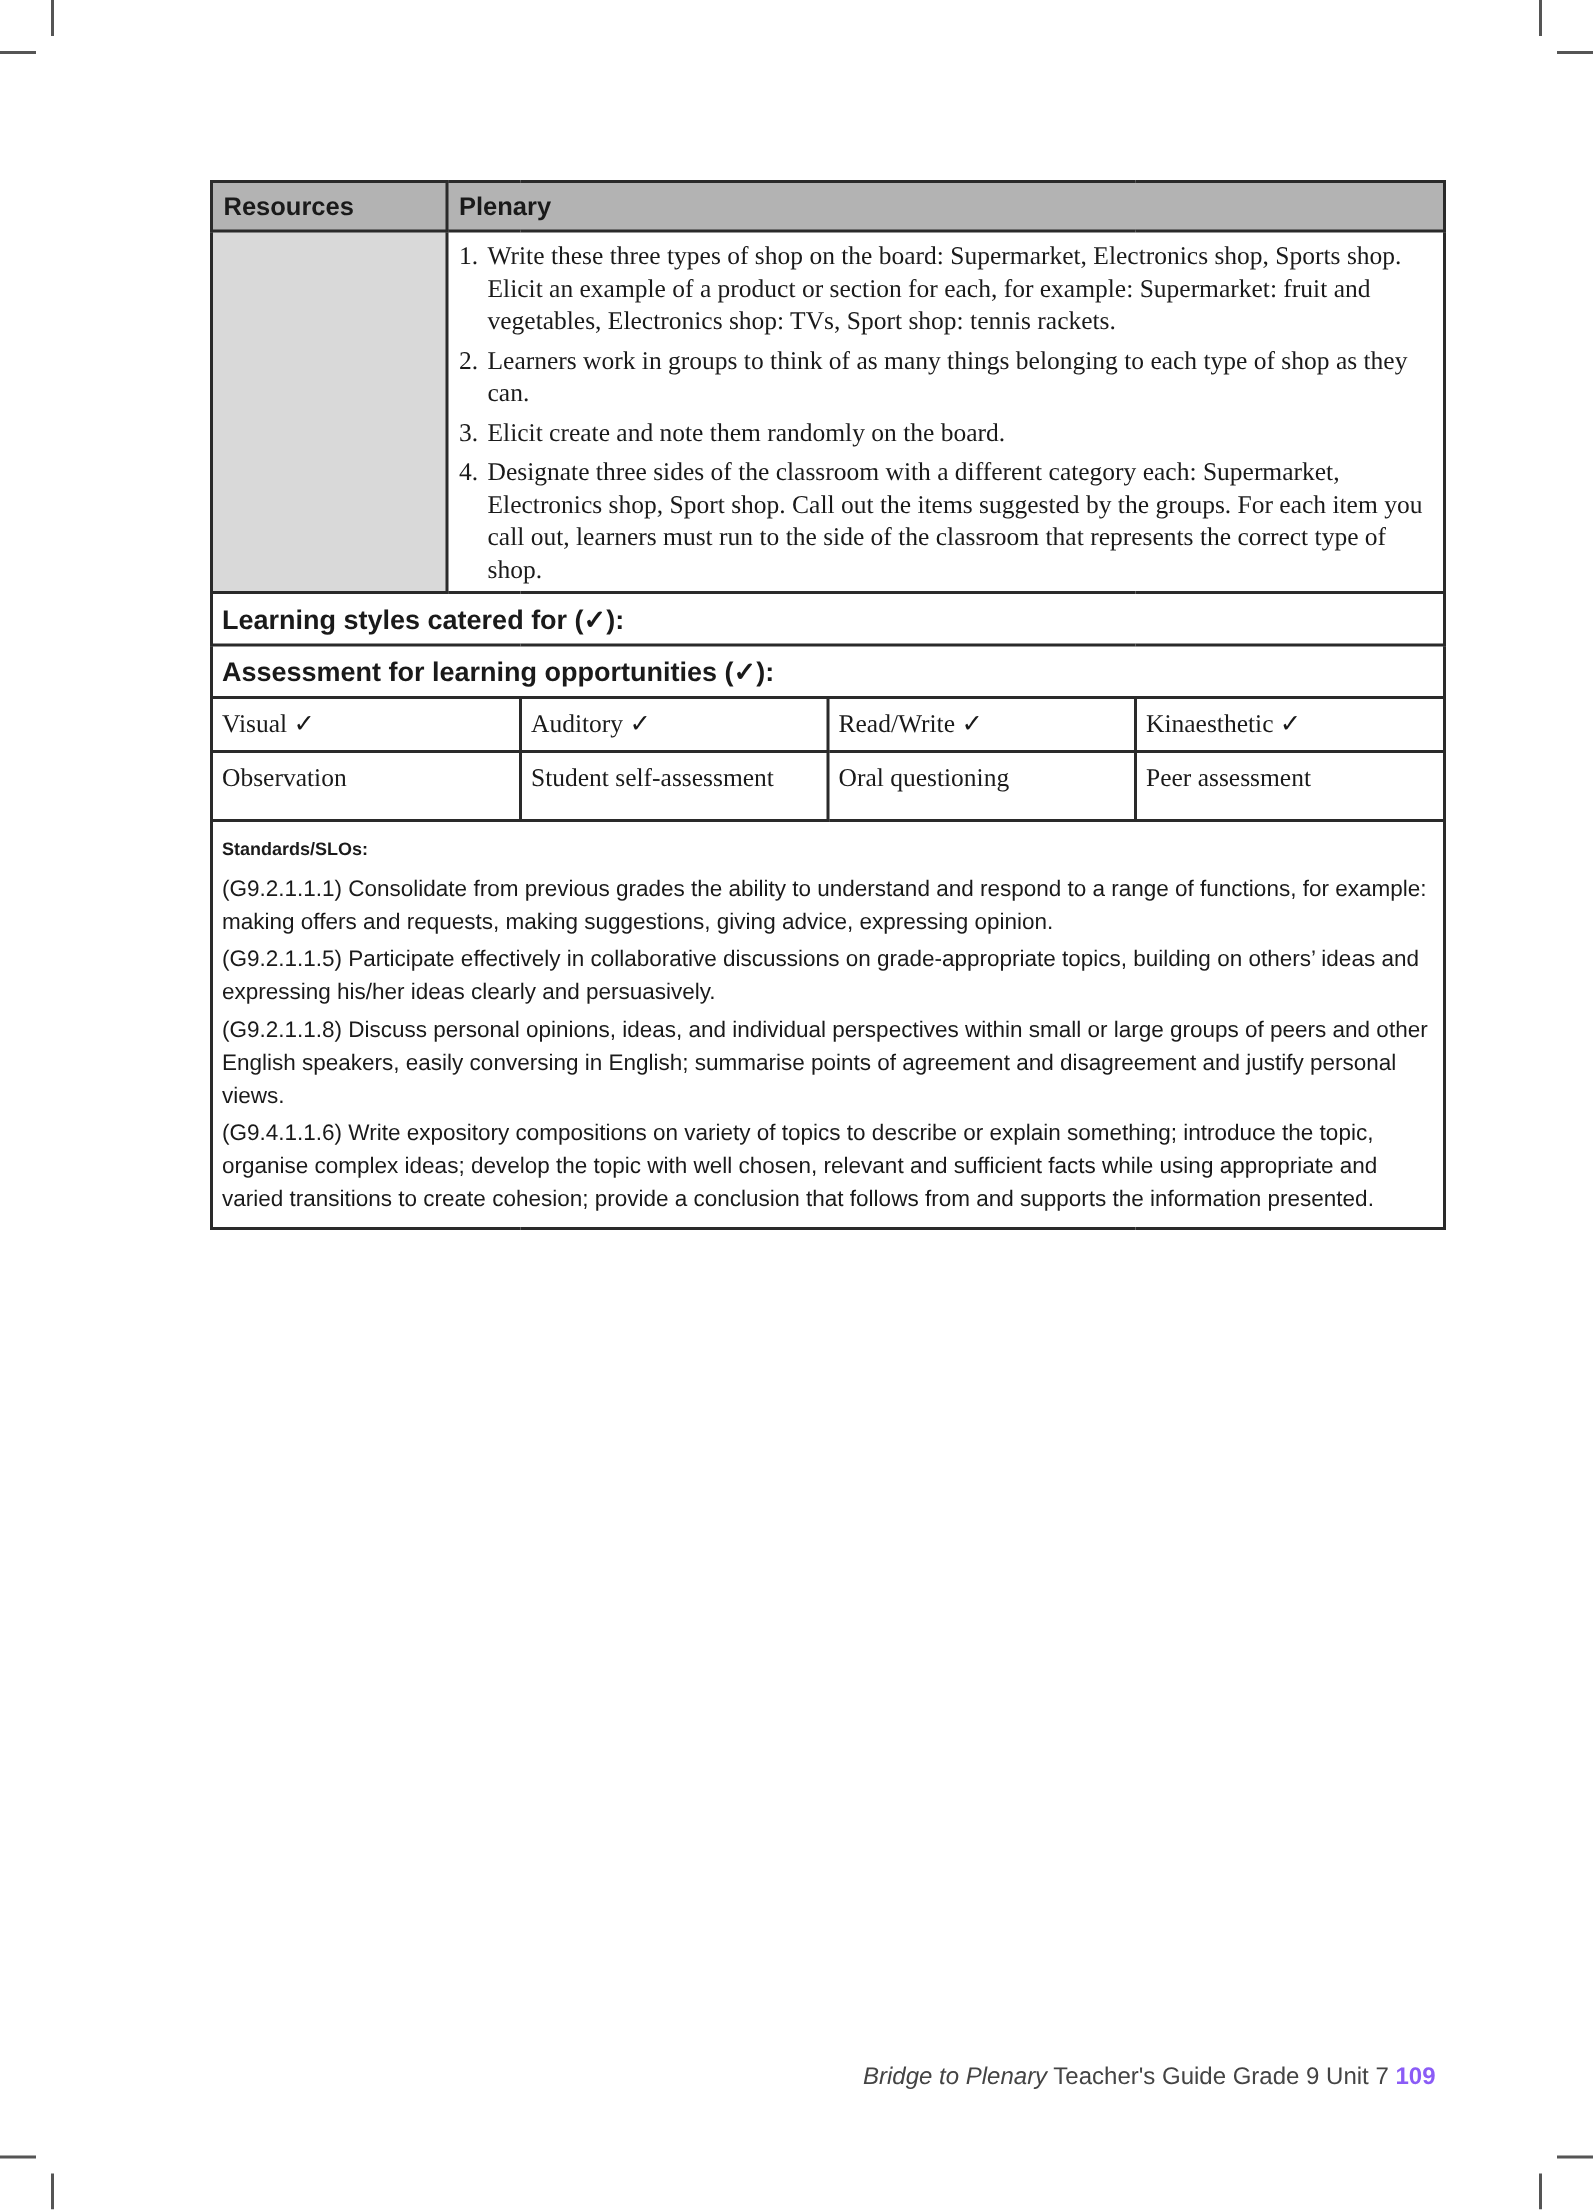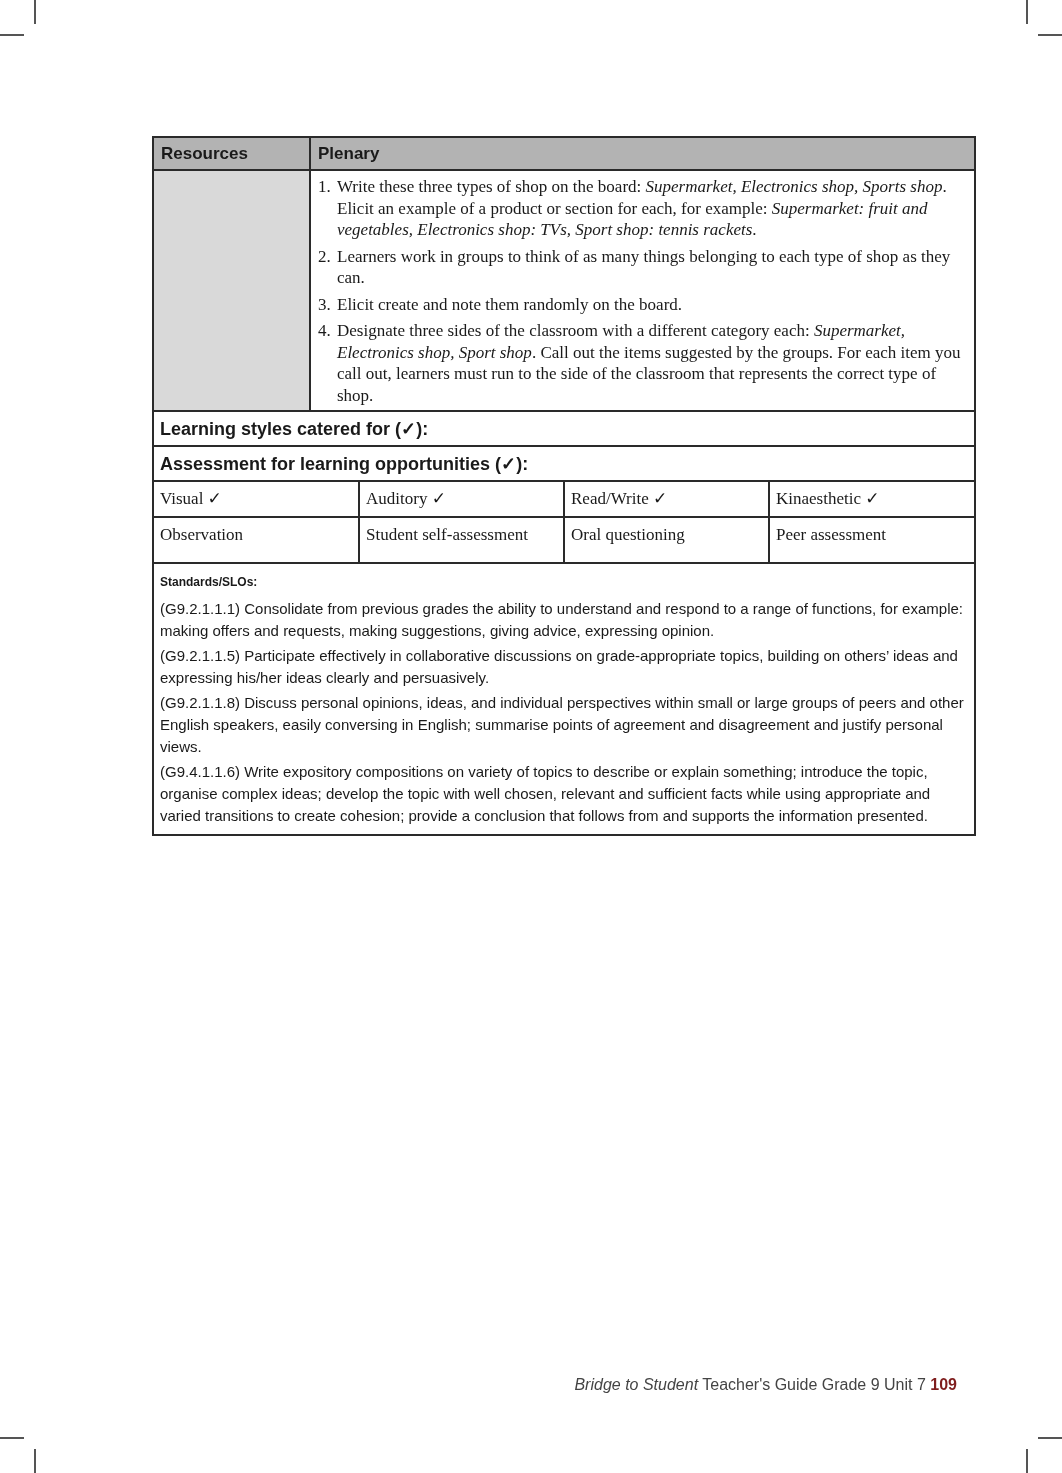--- a/index.html
+++ b/index.html
@@ -2,41 +2,41 @@
 <html><head>
 <meta charset="utf-8">
 <style>
   html, body { margin: 0; padding: 0; background: #fff; }
   body { width: 1062px; height: 1473px; position: relative; overflow: hidden; color: #1a1a1a; }
   .crop { position: absolute; background: #555; }
   .crop.v { width: 2px; height: 24px; }
   .crop.h { height: 2px; width: 24px; }
 
   table.plan {
-    position: absolute; left: 152px; top: 120px; width: 822px;
-    border-collapse: collapse; table-layout: fixed; margin-top: 16px;
+    position: absolute; left: 140px; top: 120px; width: 822px;
+    border-collapse: collapse; table-layout: fixed;
   }
   table.plan td { border: 2px solid #2a2a2a; vertical-align: top; padding: 0; }
   .hdr { background: #b3b3b3; font-family: "Liberation Sans", sans-serif; font-weight: bold; font-size: 17px; padding: 6px 7px 5px 7px !important; }
   .res-body { background: #d9d9d9; }
   .plenary-body { font-family: "Liberation Serif", serif; font-size: 17px; line-height: 21.5px; padding: 5px 8px 4px 7px !important; }
   .plenary-body ol { margin: 0; padding: 0; list-style: none; }
   .plenary-body li { position: relative; padding-left: 19px; margin-bottom: 5px; }
   .plenary-body li:last-child { margin-bottom: 0; }
   .plenary-body li .num { position: absolute; left: 0; top: 0; }
-  .it { font-style: italic; }
+  .it { }
   .sec-title { font-family: "Liberation Sans", sans-serif; font-weight: bold; font-size: 18px; padding: 6px 6px 5px 6px !important; }
   .cell-serif { font-family: "Liberation Serif", serif; font-size: 17px; line-height: 21.5px; padding: 6px 6px !important; }
   .tall { height: 46px; }
   .stds { font-family: "Liberation Sans", sans-serif; font-size: 15px; line-height: 22px; padding: 6px 6px 4px 6px !important; }
   .stds .t { font-weight: bold; font-size: 12px; margin-bottom: 4px; line-height: 24px; }
   .stds p { margin: 0 0 3px 0; }
   .footer { position: absolute; right: 105px; top: 1376px; font-family: "Liberation Sans", sans-serif; font-size: 16px; color: #444; white-space: nowrap; }
   .footer .book { font-style: italic; }
-  .footer .pg { font-weight: bold; color: #7f1d1d; }
+  .footer .pg { font-weight: bold; color: #8b5cf6; }
 </style>
 </head>
 <body>
 
 <div class="crop v" style="left:34px;top:0;"></div>
 <div class="crop h" style="left:0;top:34px;"></div>
 <div class="crop v" style="left:1026px;top:0;"></div>
 <div class="crop h" style="left:1038px;top:34px;"></div>
 <div class="crop v" style="left:34px;top:1449px;"></div>
 <div class="crop h" style="left:0;top:1437px;"></div>
@@ -91,14 +91,14 @@
       <p>(G9.2.1.1.1) Consolidate from previous grades the ability to understand and respond to a range of functions, for example: making offers and requests, making suggestions, giving advice, expressing opinion.</p>
       <p>(G9.2.1.1.5) Participate effectively in collaborative discussions on grade-appropriate topics, building on others’ ideas and expressing his/her ideas clearly and persuasively.</p>
       <p>(G9.2.1.1.8) Discuss personal opinions, ideas, and individual perspectives within small or large groups of peers and other English speakers, easily conversing in English; summarise points of agreement and disagreement and justify personal views.</p>
       <p>(G9.4.1.1.6) Write expository compositions on variety of topics to describe or explain something; introduce the topic, organise complex ideas; develop the topic with well chosen, relevant and sufficient facts while using appropriate and varied transitions to create cohesion; provide a conclusion that follows from and supports the information presented.</p>
     </td>
   </tr>
 </tbody>
   </table>
 
 <div class="footer">
-  <span class="book">Bridge to Student</span><span> Teacher's Guide Grade 9 Unit 7 </span><span class="pg">109</span>
+  <span class="book">Bridge to Plenary</span><span> Teacher's Guide Grade 9 Unit 7 </span><span class="pg">109</span>
 </div>
 
 </body></html>

